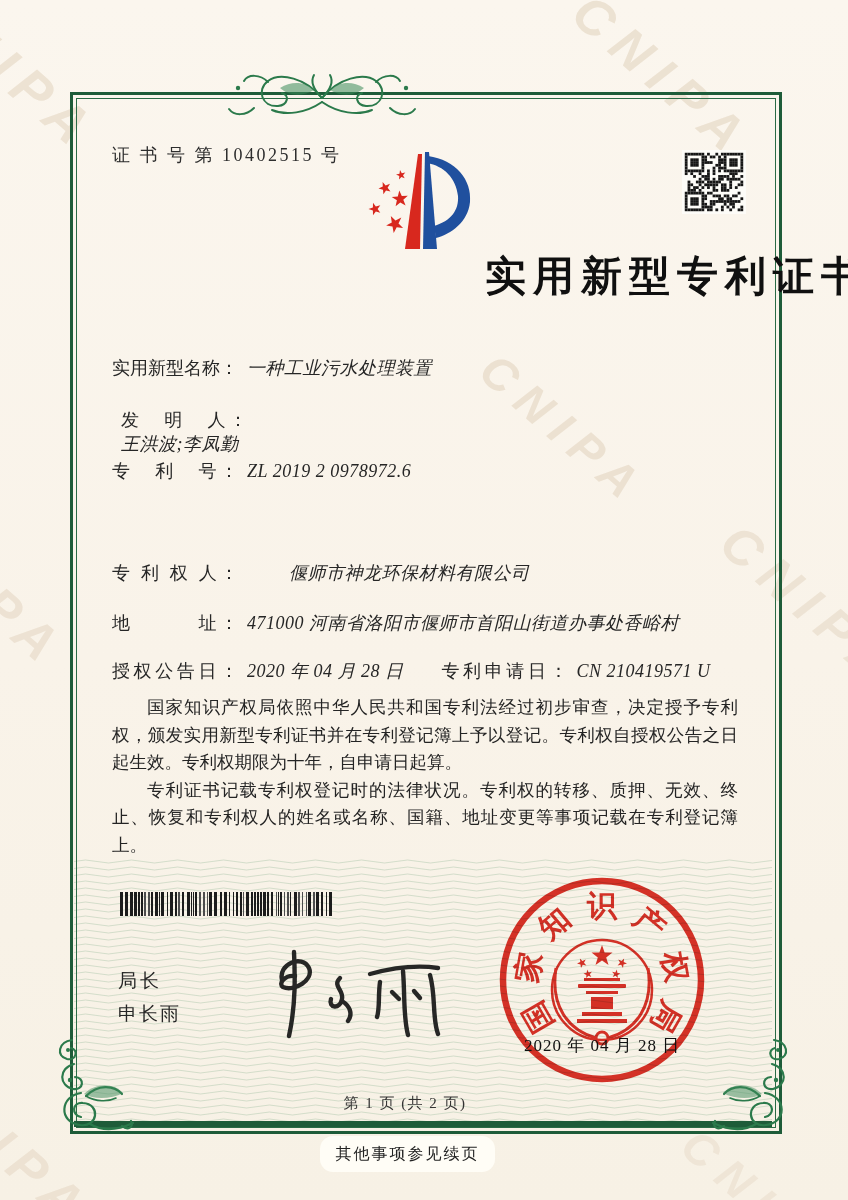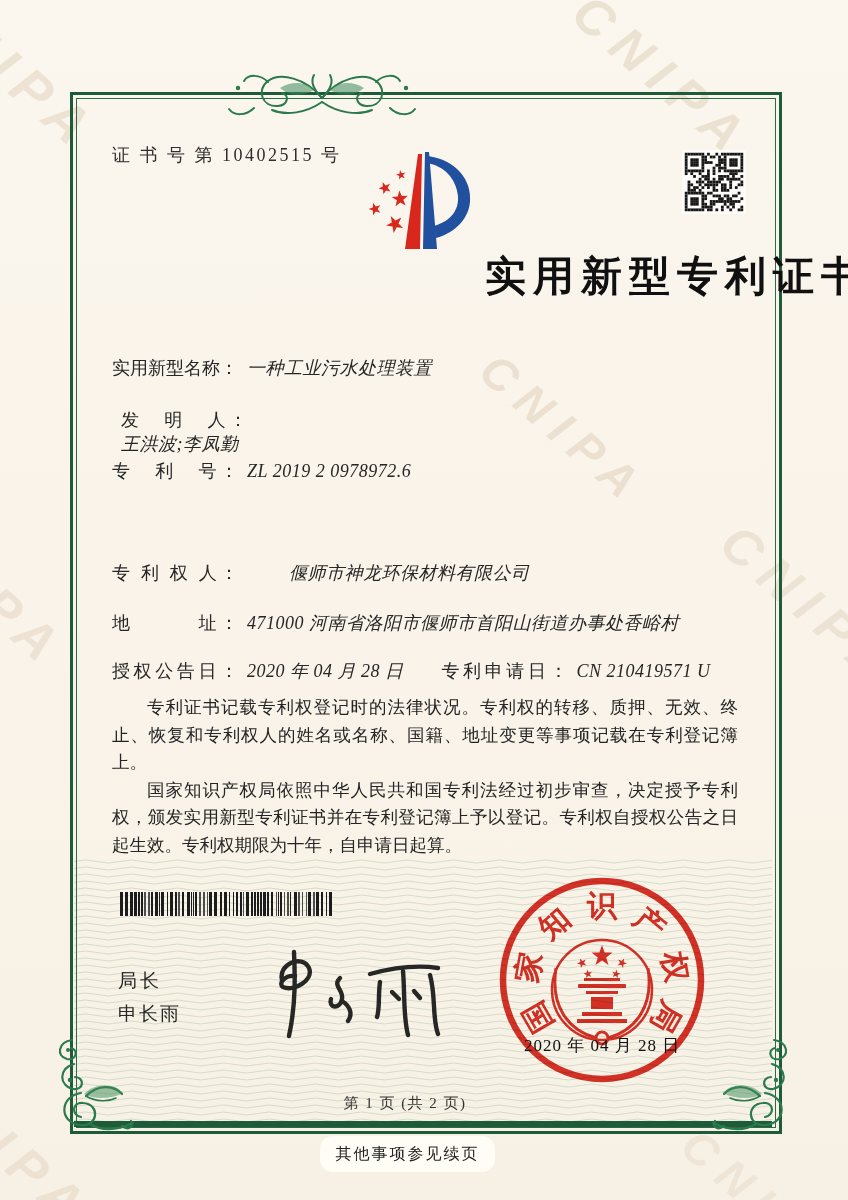--- a/index.html
+++ b/index.html
@@ -427,22 +427,22 @@
     <span class="f-value">471000 河南省洛阳市偃师市首阳山街道办事处香峪村</span>
   </div>
   <div class="field-row row-grant">
     <span class="f-label">授权公告日：</span>
     <span class="f-value">2020 年 04 月 28 日</span>
     <span class="f-label pair2">专利申请日：</span>
     <span class="f-value">CN 210419571 U</span>
   </div>
 
   <div class="body-text">
+    <p>国家知识产权局依照中华人民共和国专利法经过初步审查，决定授予专利权，颁发实用新型专利证书并在专利登记簿上予以登记。专利权自授权公告之日起生效。专利权期限为十年，自申请日起算。</p>
     <p>专利证书记载专利权登记时的法律状况。专利权的转移、质押、无效、终止、恢复和专利权人的姓名或名称、国籍、地址变更等事项记载在专利登记簿上。</p>
-    <p>国家知识产权局依照中华人民共和国专利法经过初步审查，决定授予专利权，颁发实用新型专利证书并在专利登记簿上予以登记。专利权自授权公告之日起生效。专利权期限为十年，自申请日起算。</p>
   </div>
 
   <svg class="barcode" id="barcode" viewBox="0 0 216 24" preserveAspectRatio="none">
       <rect x="0" y="0" width="3" height="24" fill="#1c1c1c"></rect>
       <rect x="5" y="0" width="3" height="24" fill="#1c1c1c"></rect>
       <rect x="10" y="0" width="3" height="24" fill="#1c1c1c"></rect>
       <rect x="14" y="0" width="3" height="24" fill="#1c1c1c"></rect>
       <rect x="18" y="0" width="2" height="24" fill="#1c1c1c"></rect>
       <rect x="21" y="0" width="2" height="24" fill="#1c1c1c"></rect>
       <rect x="24" y="0" width="2" height="24" fill="#4d4d4d"></rect>

